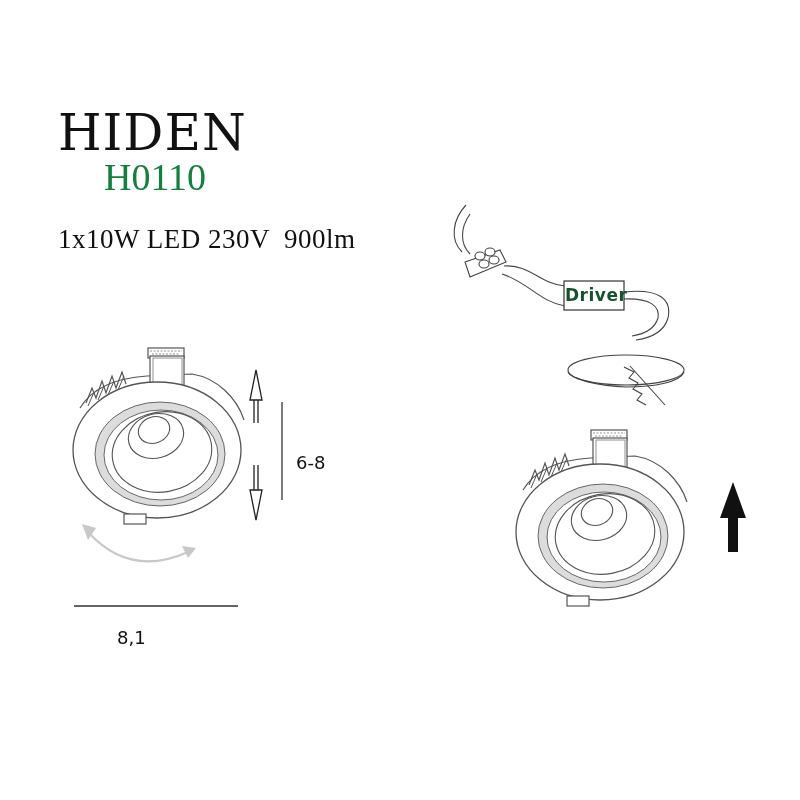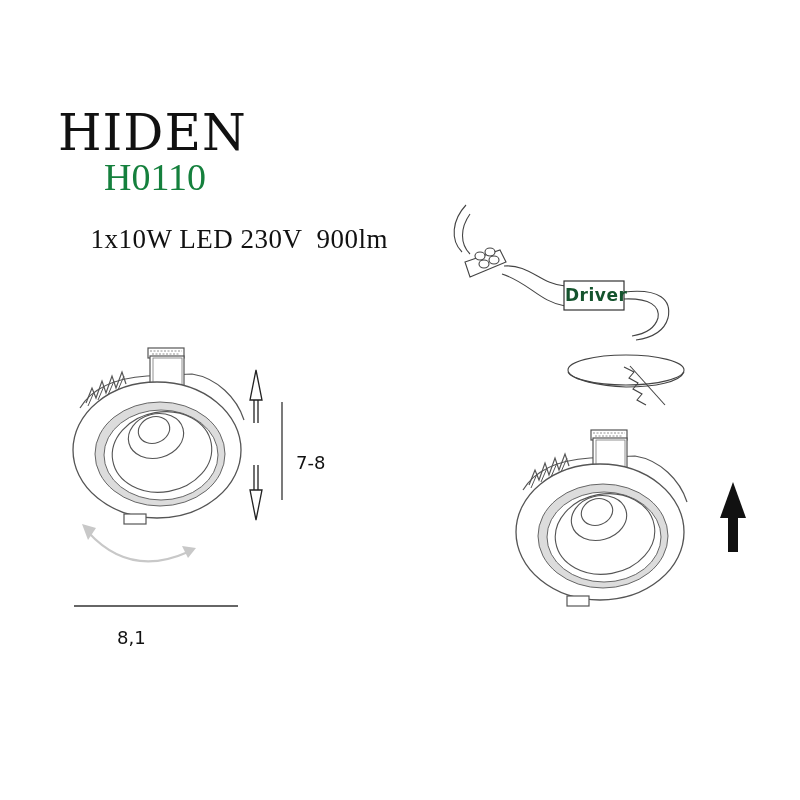--- a/index.html
+++ b/index.html
@@ -12,21 +12,21 @@
       margin-top: 20px;
     }
     .code {
       position: absolute; left: 60px; top: 158px;
       font-family: "Liberation Serif", "DejaVu Serif", serif;
       font-size: 38px; color: #15803d; line-height: 1; margin-left: 44px;
     }
     .specs {
       position: absolute; left: 58px; top: 222px; width: 330px;
       font-family: "Liberation Serif", "DejaVu Serif", serif;
-      font-size: 27px; color: #111111; line-height: 35px; text-align: right;
+      font-size: 27px; color: #111111; line-height: 35px; text-align: left;
       letter-spacing: 0.5px;
     }
     .spec-line { display: block; white-space: pre; }
     .dim-label {
       position: absolute;
       font-family: "DejaVu Sans", "Liberation Sans", sans-serif;
       font-size: 18px; color: #111111; line-height: 1;
     }
     .dim-height { left: 296px; top: 454px; }
     .dim-width { left: 117px; top: 629px; }
@@ -123,15 +123,15 @@
   <g>
     <use href="#lamp" x="515" y="430"></use>
   </g>
 
   <g fill="#111">
     <polygon points="733,482 720,518 746,518"></polygon>
     <rect x="728" y="516" width="10" height="36"></rect>
   </g>
 </svg>
 
-<div class="dim-label dim-height">7-8</div>
+<div class="dim-label dim-height">6-8</div>
 <div class="dim-label dim-width">8,1</div>
 <div class="driver-label">Driver</div>
 
 </body></html>

